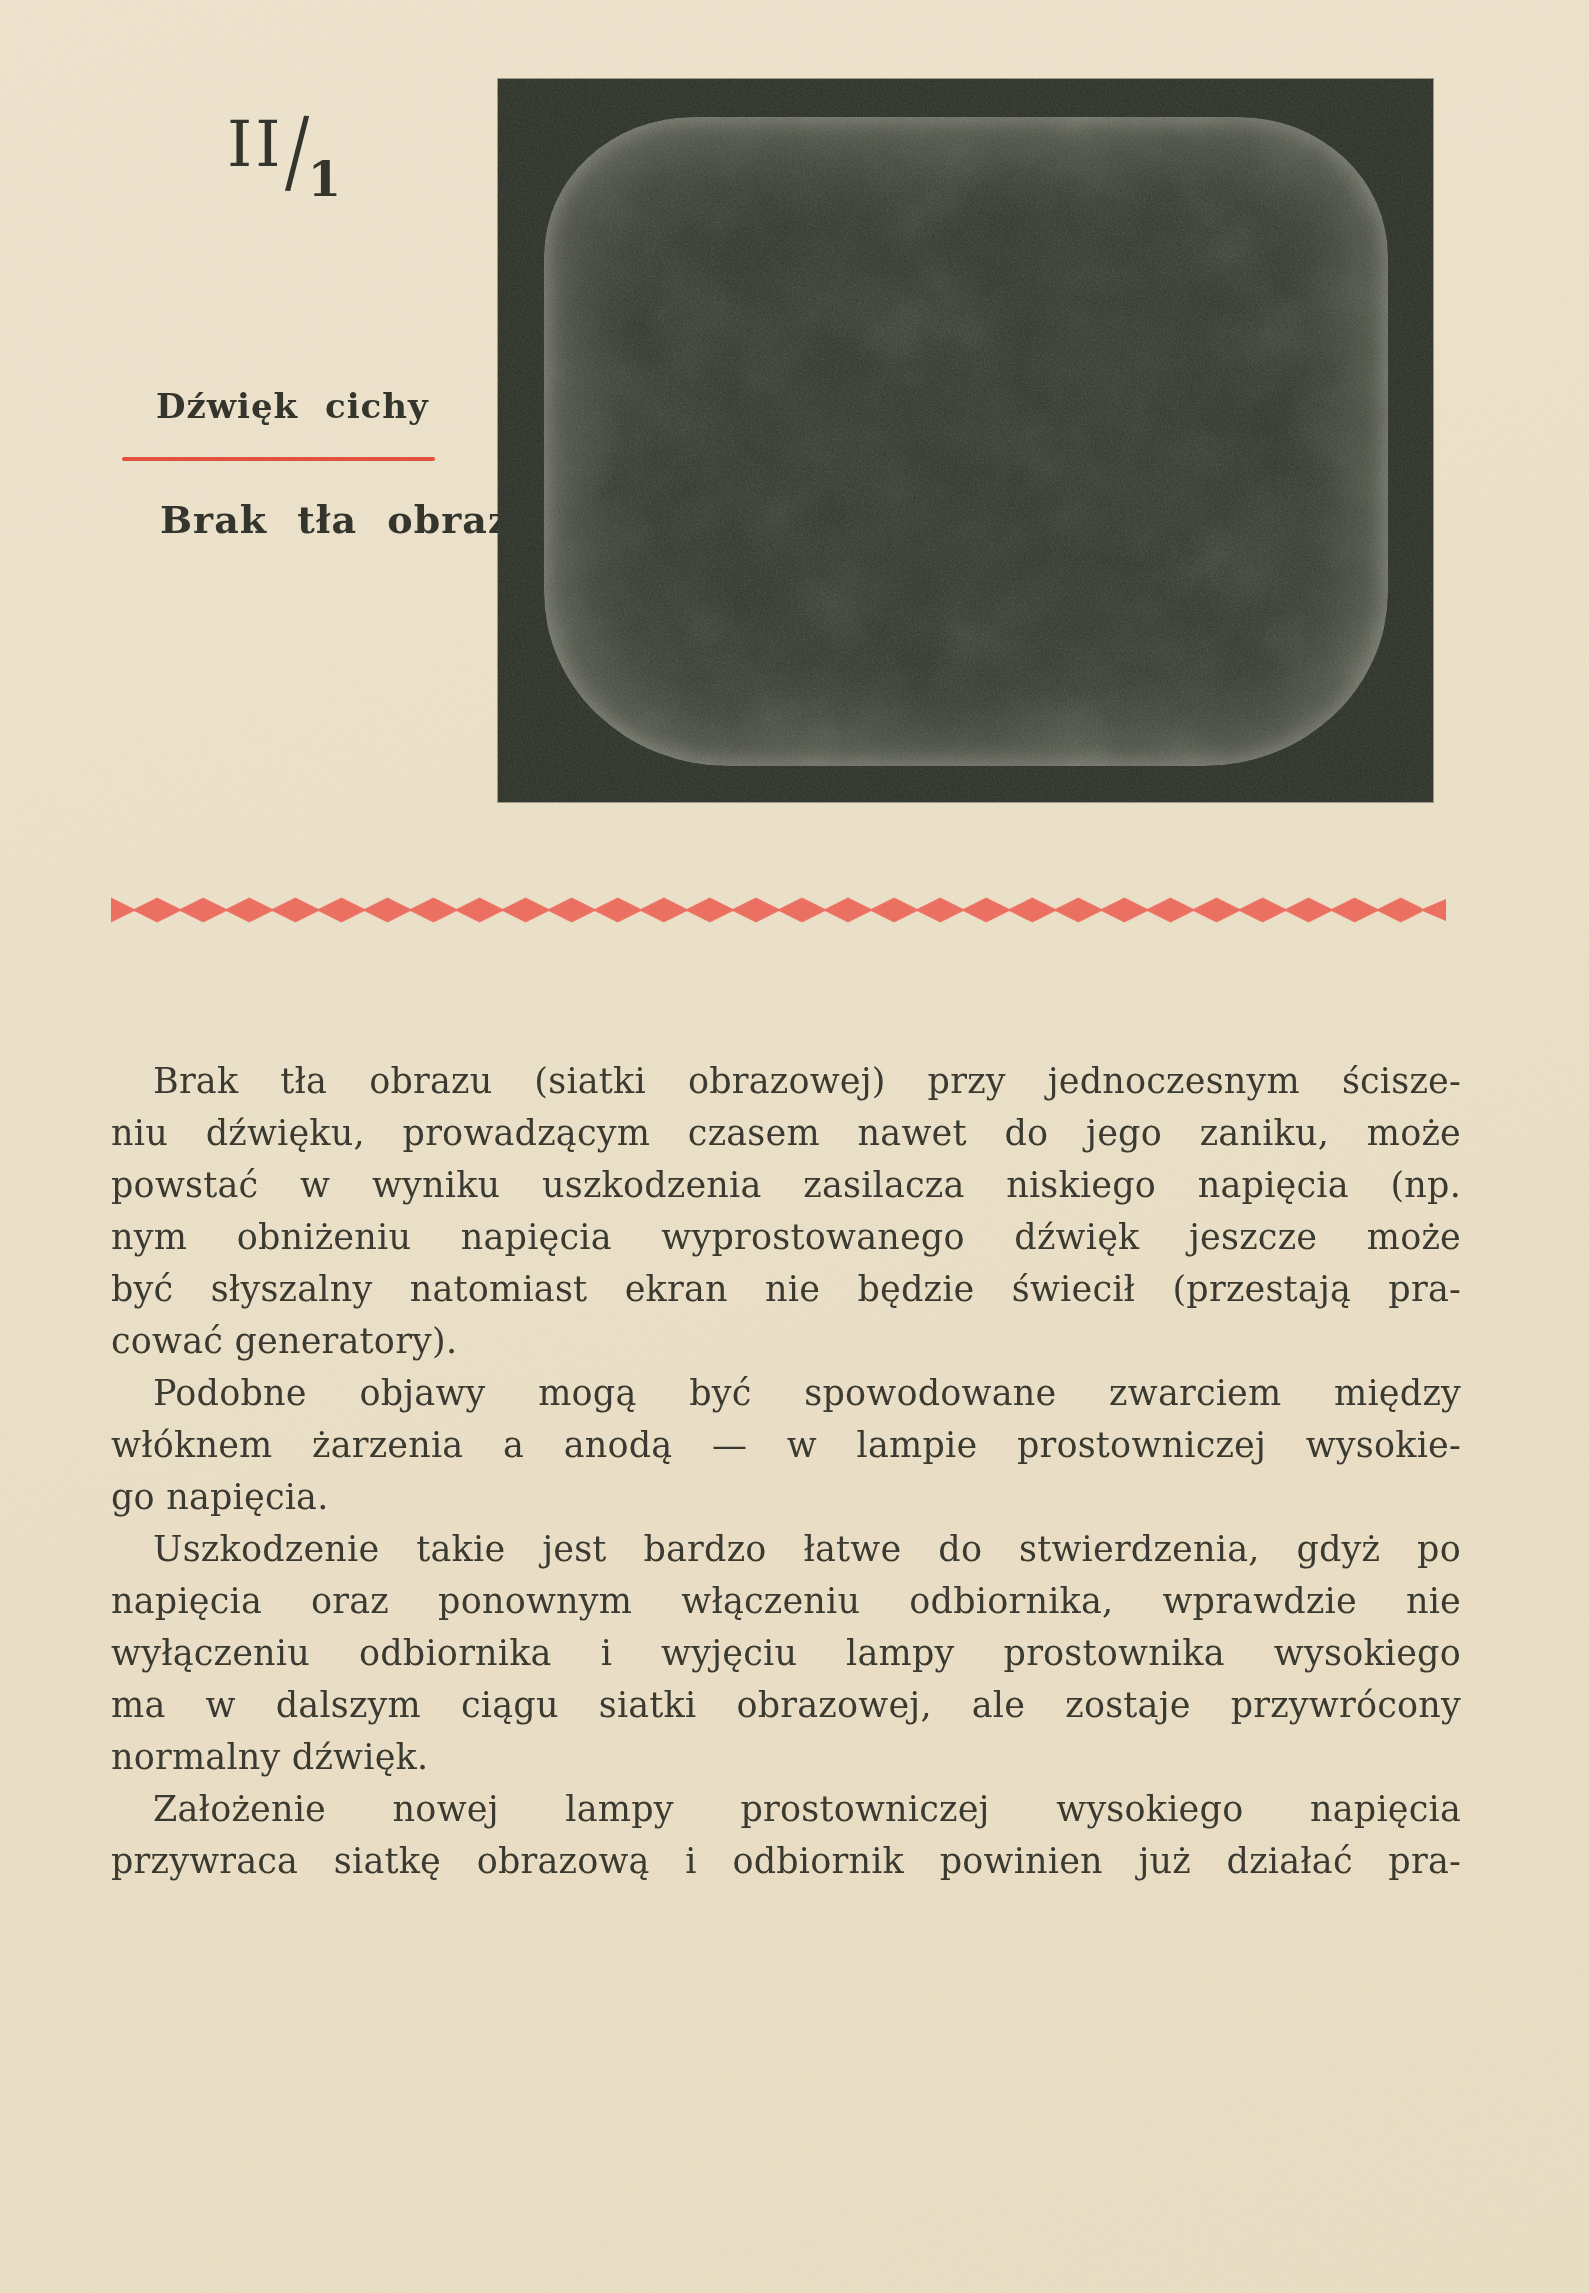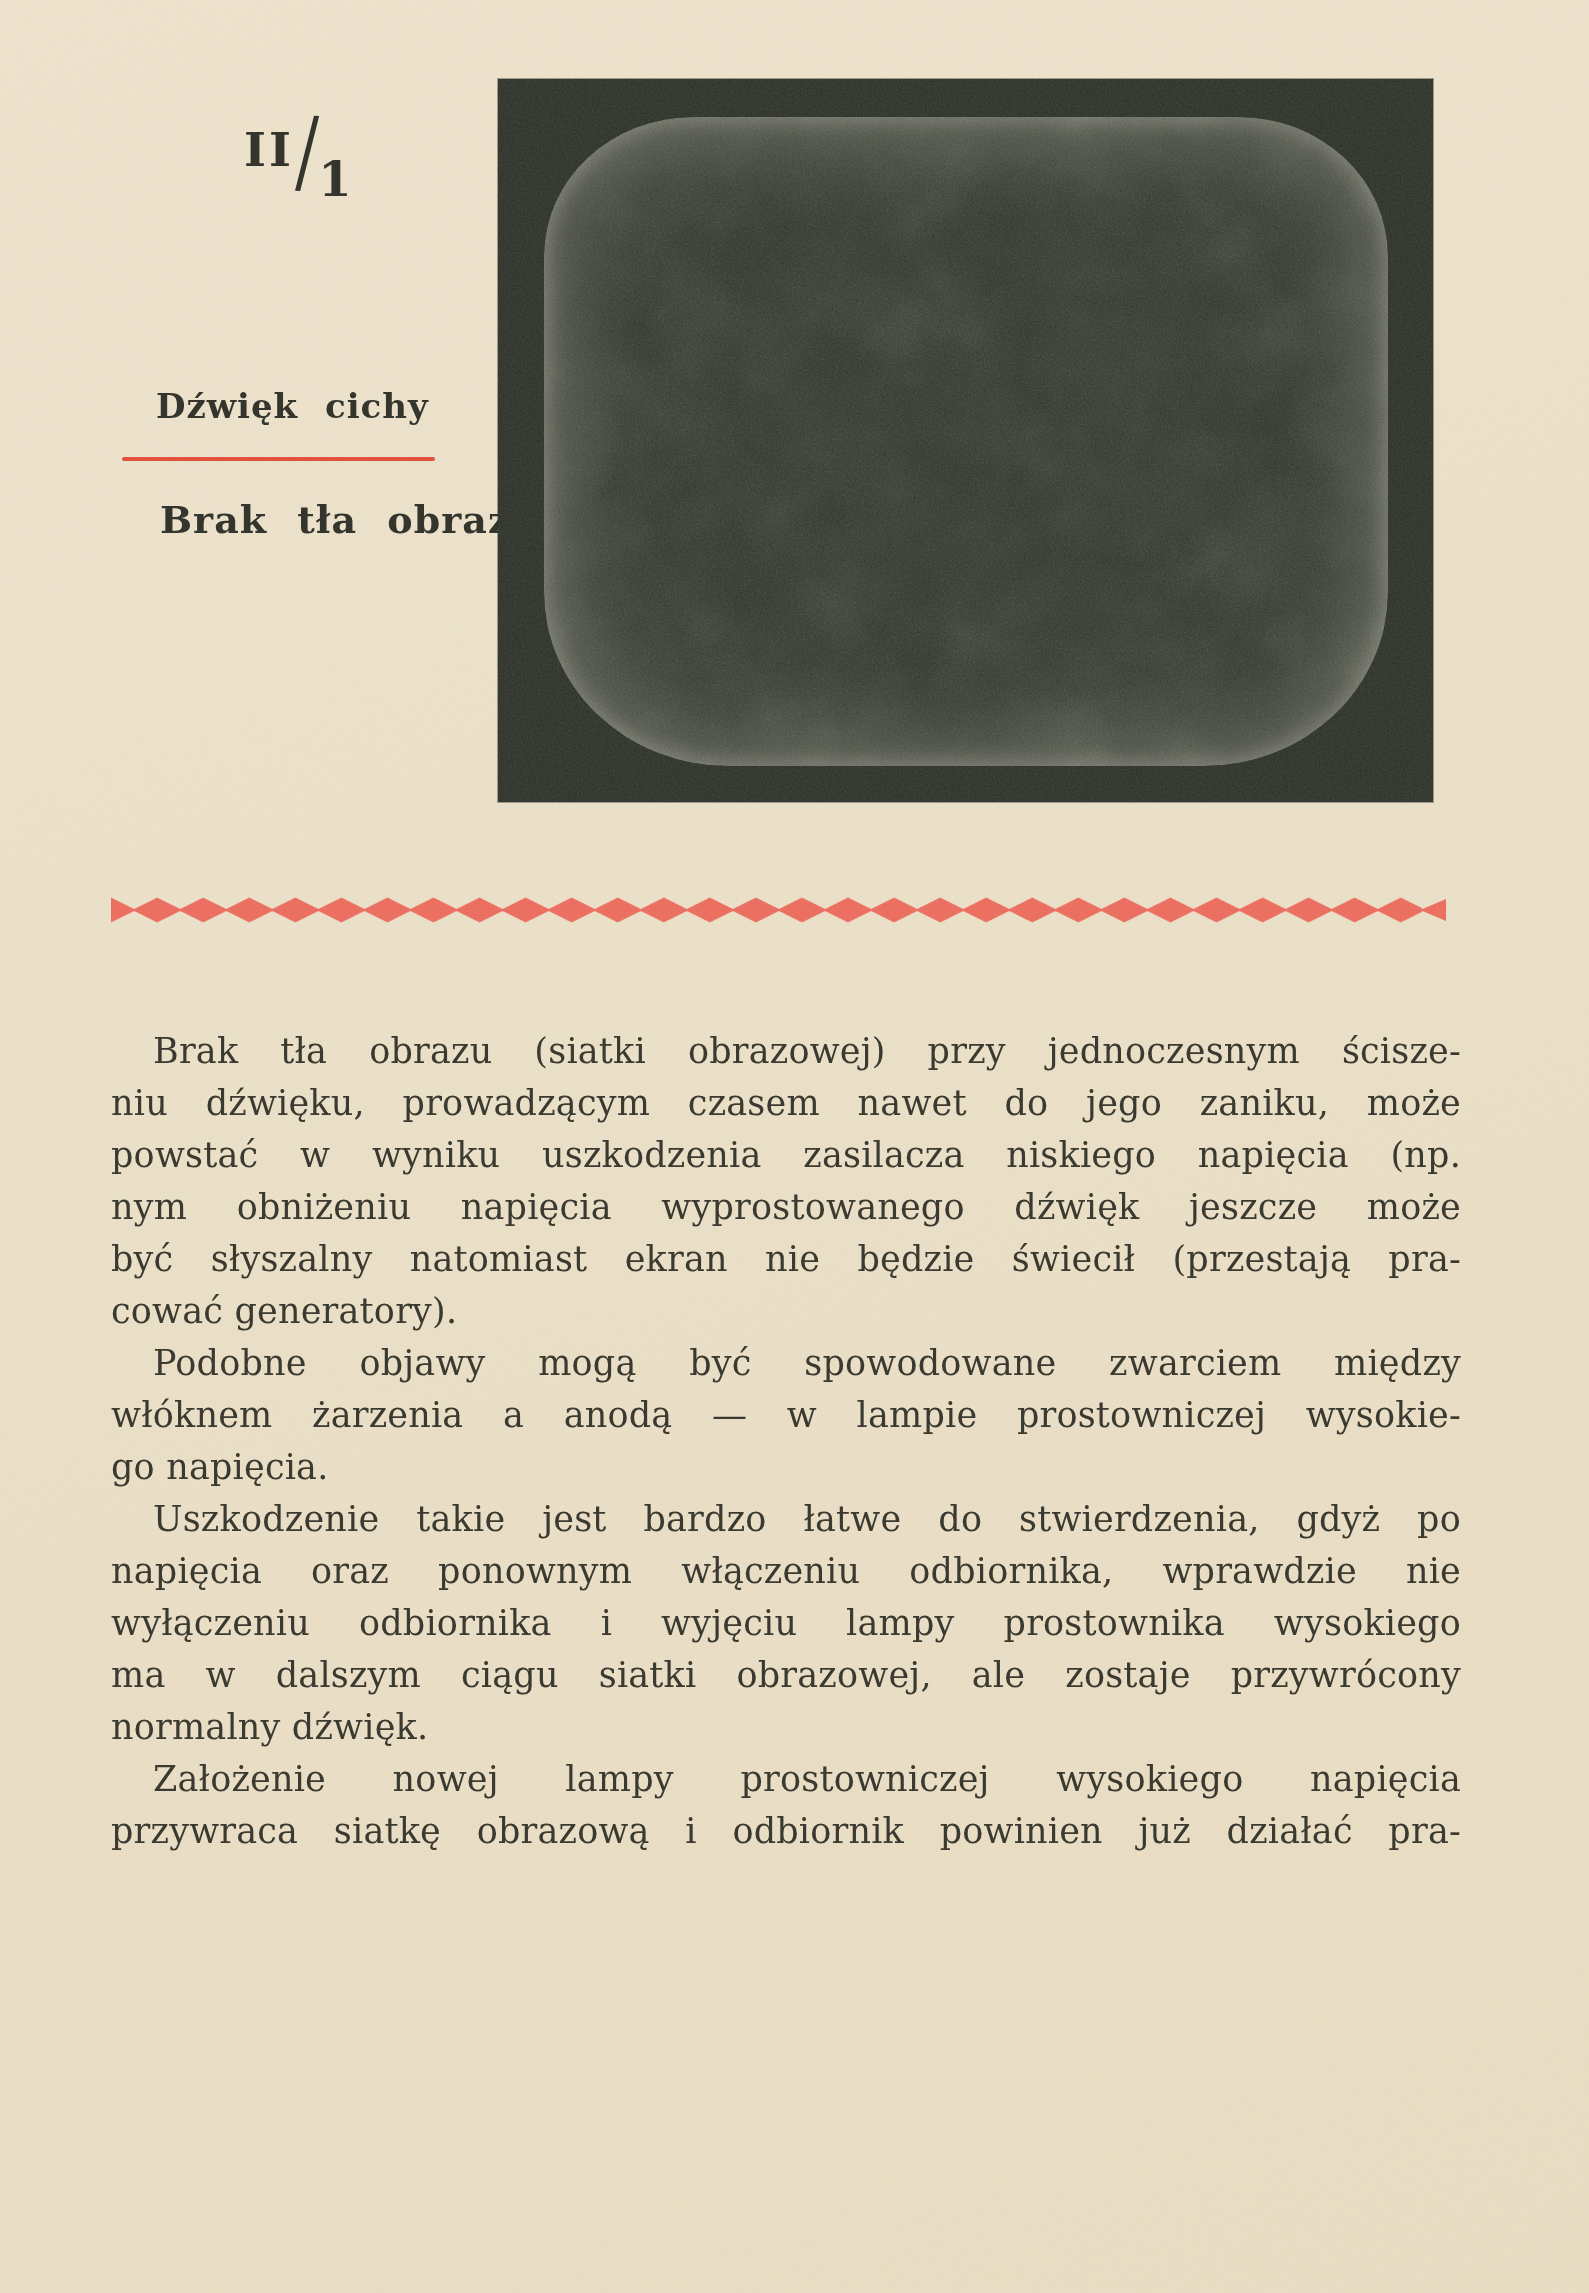--- a/index.html
+++ b/index.html
@@ -6,21 +6,21 @@
   .page{
     position:relative;
     width:1589px;height:2293px;
     background:linear-gradient(165deg,#efe5cf 0%,#ece1c9 45%,#eadec4 100%);
     overflow:hidden;
     font-family:"DejaVu Serif","Liberation Serif",serif;
     color:#34352c;
   }
   
   .marker{position:absolute;left:227px;top:111px;line-height:1;white-space:nowrap;}
-  .m-roman{font-size:47px;font-weight:700;letter-spacing:3px;margin-left:17px;}
+  .m-roman{font-size:64px;font-weight:400;letter-spacing:3px;}
   .m-slash{font-size:66px;font-weight:400;display:inline-block;transform:scaleY(1.4) rotate(2deg);position:relative;top:8px;margin:0 -2px 0 2px;}
   .m-num{font-size:48px;font-weight:700;position:relative;top:30px;left:2px;}
   
   .h-sound{position:absolute;left:156px;top:386px;font-size:34px;font-weight:700;letter-spacing:1px;word-spacing:14px;white-space:nowrap;}
   .red-rule{position:absolute;left:122px;top:457px;width:313px;height:4px;background:#e5523e;border-radius:2px;}
   .h-picture{position:absolute;left:124px;top:497px;font-size:38px;font-weight:700;letter-spacing:1px;word-spacing:16px;white-space:nowrap;margin-left:36px;}
   
   .tv{position:absolute;left:498px;top:79px;width:935px;height:723px;background:#2b3026;margin:0;box-shadow:0 0 0 1px rgba(40,45,35,.4);}
   .screen{
     position:absolute;left:46px;top:38px;width:844px;height:649px;
@@ -34,21 +34,21 @@
     content:"";position:absolute;inset:0;border-radius:inherit;
     box-shadow:inset 0 0 85px 25px rgba(236,231,216,.26), inset 0 0 18px 6px rgba(240,238,226,.22);
   }
   .noise-svg{position:absolute;inset:0;width:100%;height:100%;display:block;}
   .blotch-rect{mix-blend-mode:soft-light;}
   .grain-rect{mix-blend-mode:overlay;}
   .frame-grain{position:absolute;inset:0;width:100%;height:100%;opacity:.16;pointer-events:none;}
   
   .divider{position:absolute;left:111px;top:896px;display:block;}
   
-  .bodytext{position:absolute;left:111px;top:1025px;width:1350px;font-size:35px;line-height:52px;letter-spacing:0.2px;color:#3a3a31;}
+  .bodytext{position:absolute;left:111px;top:1055px;width:1350px;font-size:35px;line-height:52px;letter-spacing:0.2px;color:#3a3a31;}
   .ln{text-align:justify;text-align-last:justify;text-justify:inter-word;height:52px;white-space:nowrap0;}
   .ln.end{text-align-last:left;}
   .ln.ind{text-indent:42px;}
   
   .paper-tex{position:absolute;inset:0;width:100%;height:100%;opacity:.07;mix-blend-mode:multiply;pointer-events:none;}
 </style>
 </head>
 <body>
 
 <svg width="0" height="0" style="position:absolute" aria-hidden="true">

